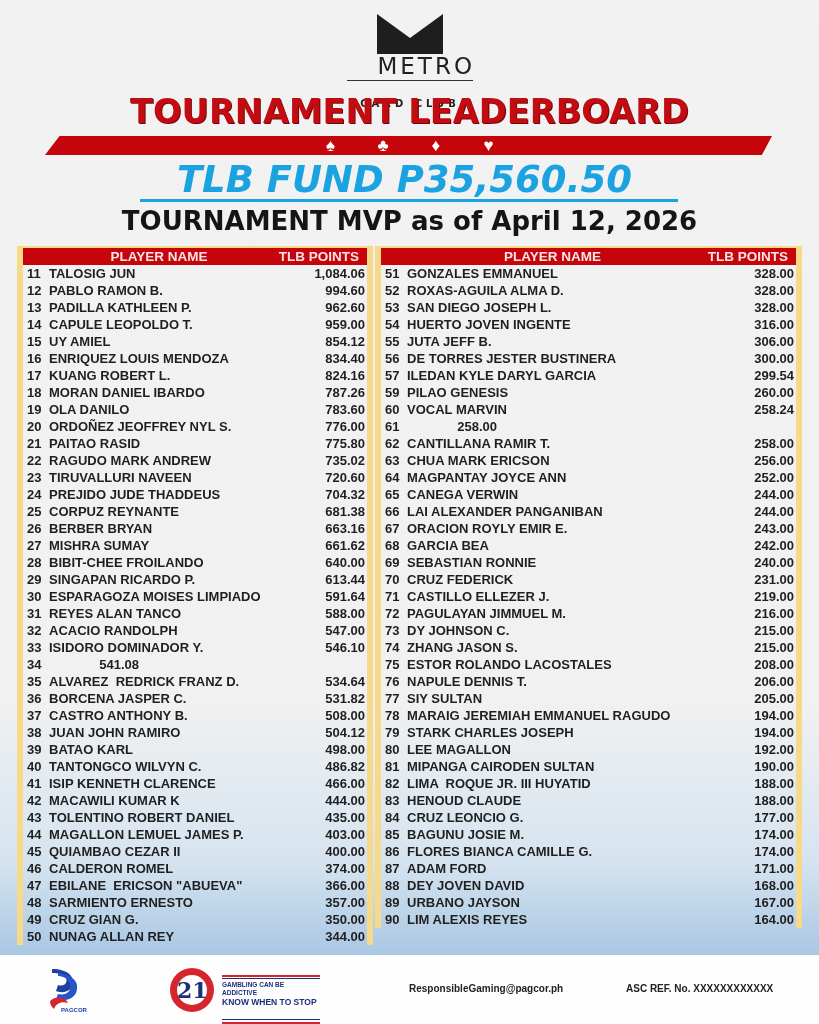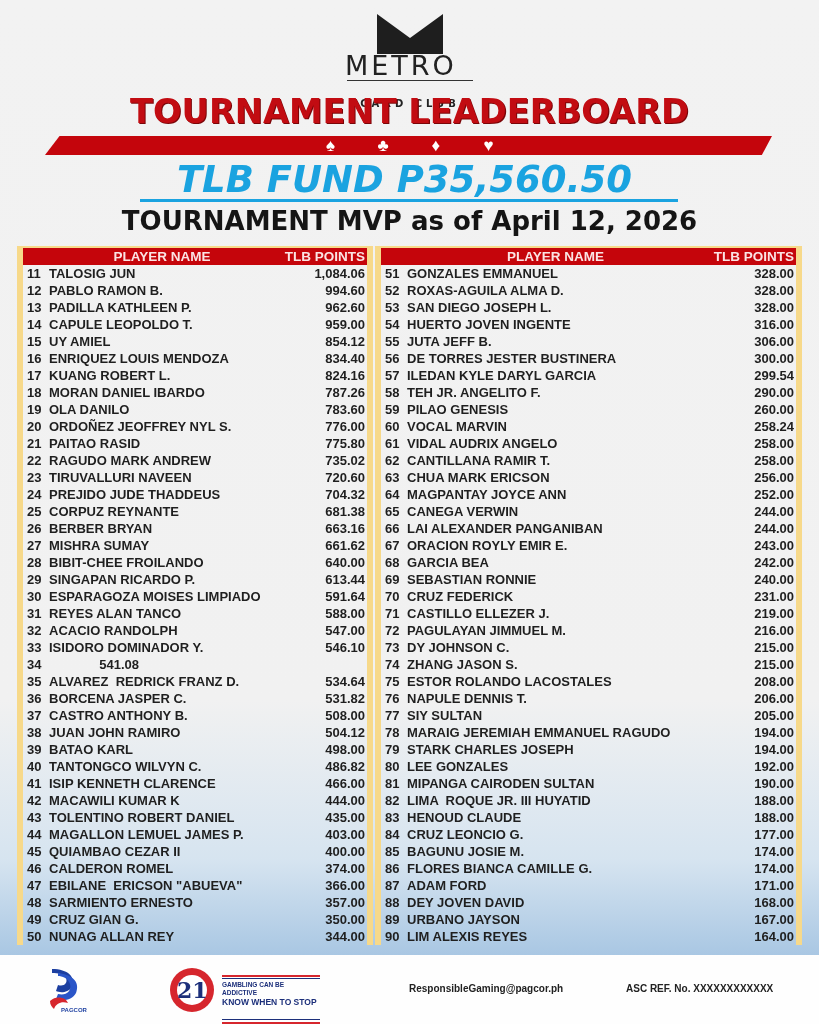--- a/index.html
+++ b/index.html
@@ -10,22 +10,22 @@
     position: relative;
   }
   .poster {
     position: absolute; left: 0; top: 0; width: 819px; height: 955px;
     background: linear-gradient(to bottom, #f2f2f2 0px, #f1f1f1 700px, #d6e4f0 860px, #a9c7e3 955px);
   }
   
   .logo { position: absolute; left: 345px; top: 14px; width: 130px; height: 80px; text-align: center; }
   .logo-m { position: absolute; left: 32px; top: 0; width: 66px; height: 40px; }
   .logo-metro {
-    position: absolute; left: 0; top: 38px; width: 130px; text-align: left;
-    font-family: "DejaVu Sans", sans-serif; font-size: 27px; font-weight: 400; letter-spacing: 3px; color: #222;
+    position: absolute; left: 0; top: 38px; width: 130px; text-align: right;
+    font-family: "DejaVu Sans", sans-serif; font-size: 23px; font-weight: 400; letter-spacing: 3px; color: #222;
     line-height: 28px;
   }
   .logo-line { position: absolute; left: 2px; top: 66px; width: 126px; height: 1px; background: #333; }
   .logo-sub {
     position: absolute; left: 0; top: 84px; width: 130px; text-align: center;
     font-family: "DejaVu Sans", sans-serif; font-size: 10px; font-weight: 700; letter-spacing: 4px; color: #222;
   }
   
   .title {
     position: absolute; left: 0; top: 92px; width: 819px; text-align: center;
@@ -54,21 +54,21 @@
   
   .table-wrap { position: absolute; top: 246px; width: 356px; }
   .table-left { left: 17px; }
   .table-right { left: 375px; width: 427px; }
   .tbl {
     border-left: 6px solid #f7d98a; border-right: 6px solid #f7d98a;
     border-top: 2px solid #f7d98a;
   }
   .tbl-head {
     display: flex; height: 17px; background: #c5050b; color: #fbe4e4;
-    font-weight: 700; font-size: 13.5px; line-height: 17px; padding: 0 2px 0 6px;
+    font-weight: 700; font-size: 13.5px; line-height: 17px; padding: 0 8px 0 6px;
   }
   .tbl-head .h-name { flex: 1; text-align: center; padding-left: 30px; }
   .tbl-head .h-pts { width: 100px; text-align: right; }
   .row {
     display: flex; height: 17px; line-height: 17px; font-size: 13px; font-weight: 700; color: #1f1f1f;
     padding: 0 2px 0 4px; white-space: nowrap;
   }
   .row .rank { width: 22px; }
   .row .name { flex: 1; overflow: hidden; white-space: pre; }
   .row .pts { width: 90px; text-align: right; }
@@ -359,37 +359,31 @@
             <span class="rank">56</span>
             <span class="name">DE TORRES JESTER BUSTINERA</span>
             <span class="pts">300.00</span>
           </div>
           <div class="row">
             <span class="rank">57</span>
             <span class="name">ILEDAN KYLE DARYL GARCIA</span>
             <span class="pts">299.54</span>
           </div>
           <div class="row">
-            <span class="rank">58</span>
-            <span class="name">TEH JR. ANGELITO F.</span>
-            <span class="pts">290.00</span>
-          </div>
-          <div class="row">
             <span class="rank">59</span>
             <span class="name">PILAO GENESIS</span>
             <span class="pts">260.00</span>
           </div>
           <div class="row">
             <span class="rank">60</span>
             <span class="name">VOCAL MARVIN</span>
             <span class="pts">258.24</span>
           </div>
           <div class="row">
             <span class="rank">61</span>
-            <span class="name">VIDAL AUDRIX ANGELO</span>
             <span class="pts">258.00</span>
           </div>
           <div class="row">
             <span class="rank">62</span>
             <span class="name">CANTILLANA RAMIR T.</span>
             <span class="pts">258.00</span>
           </div>
           <div class="row">
             <span class="rank">63</span>
             <span class="name">CHUA MARK ERICSON</span>
@@ -470,21 +464,21 @@
             <span class="name">MARAIG JEREMIAH EMMANUEL RAGUDO</span>
             <span class="pts">194.00</span>
           </div>
           <div class="row">
             <span class="rank">79</span>
             <span class="name">STARK CHARLES JOSEPH</span>
             <span class="pts">194.00</span>
           </div>
           <div class="row">
             <span class="rank">80</span>
-            <span class="name">LEE GONZALES</span>
+            <span class="name">LEE MAGALLON</span>
             <span class="pts">192.00</span>
           </div>
           <div class="row">
             <span class="rank">81</span>
             <span class="name">MIPANGA CAIRODEN SULTAN</span>
             <span class="pts">190.00</span>
           </div>
           <div class="row">
             <span class="rank">82</span>
             <span class="name">LIMA  ROQUE JR. III HUYATID</span>

